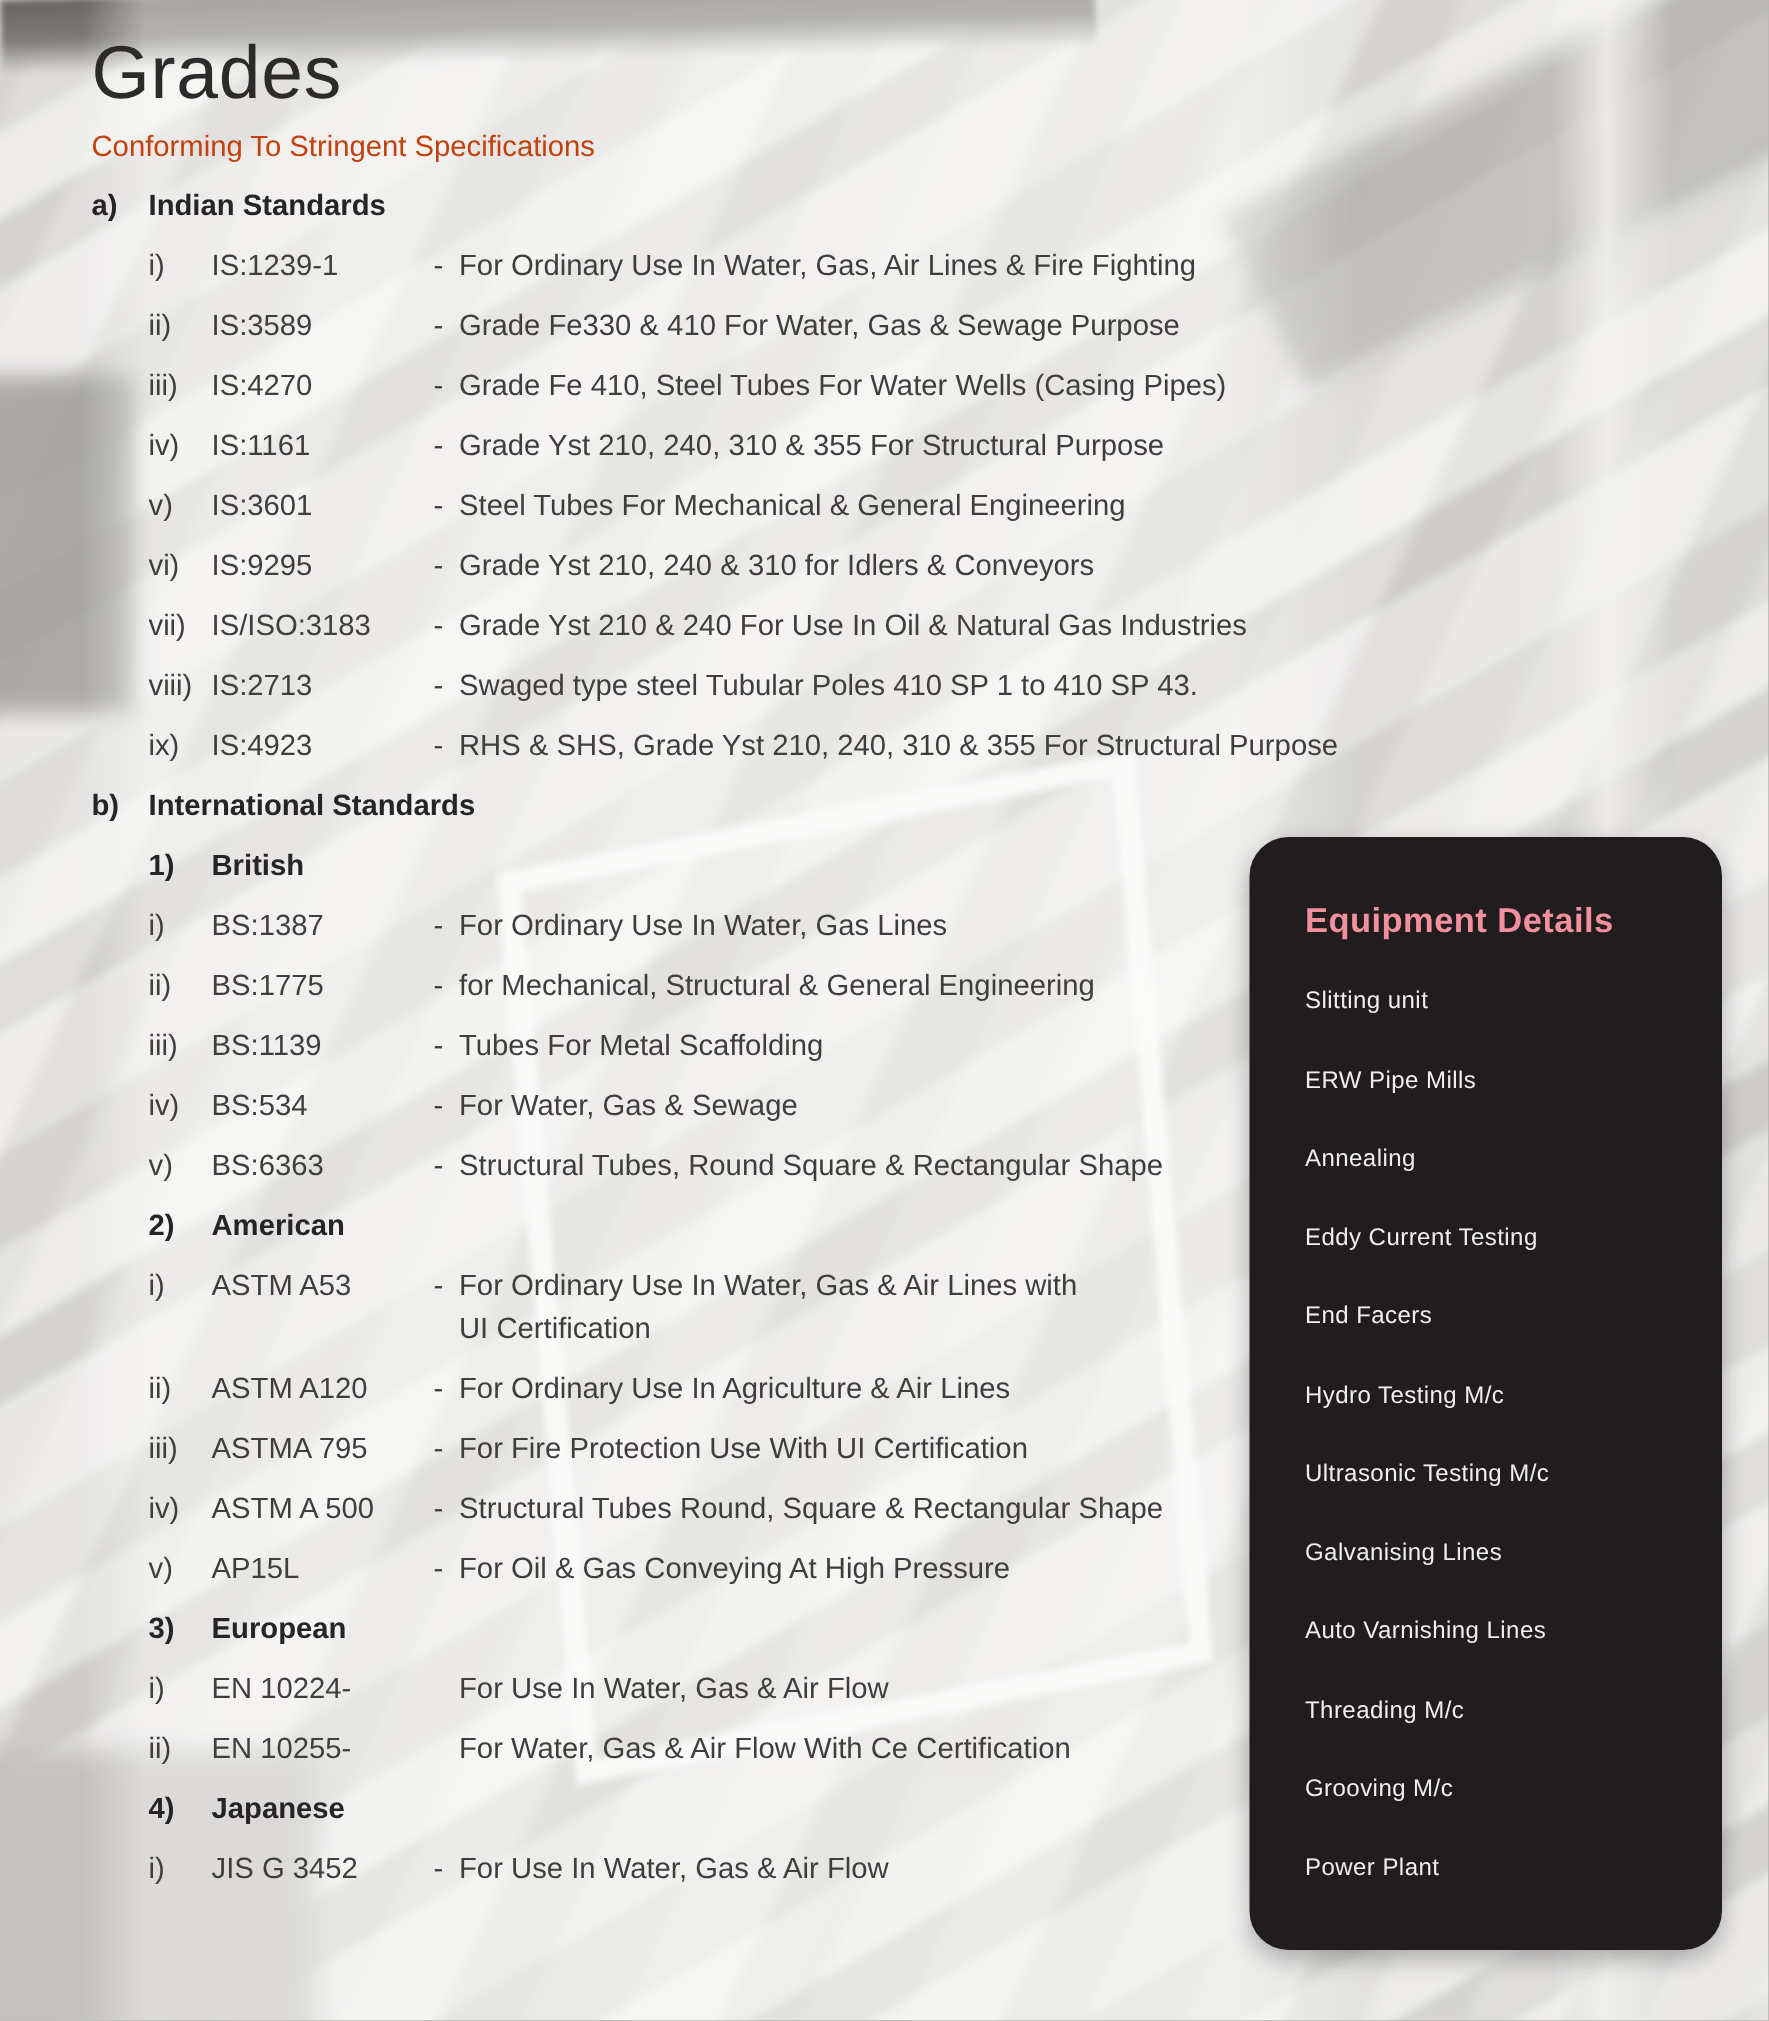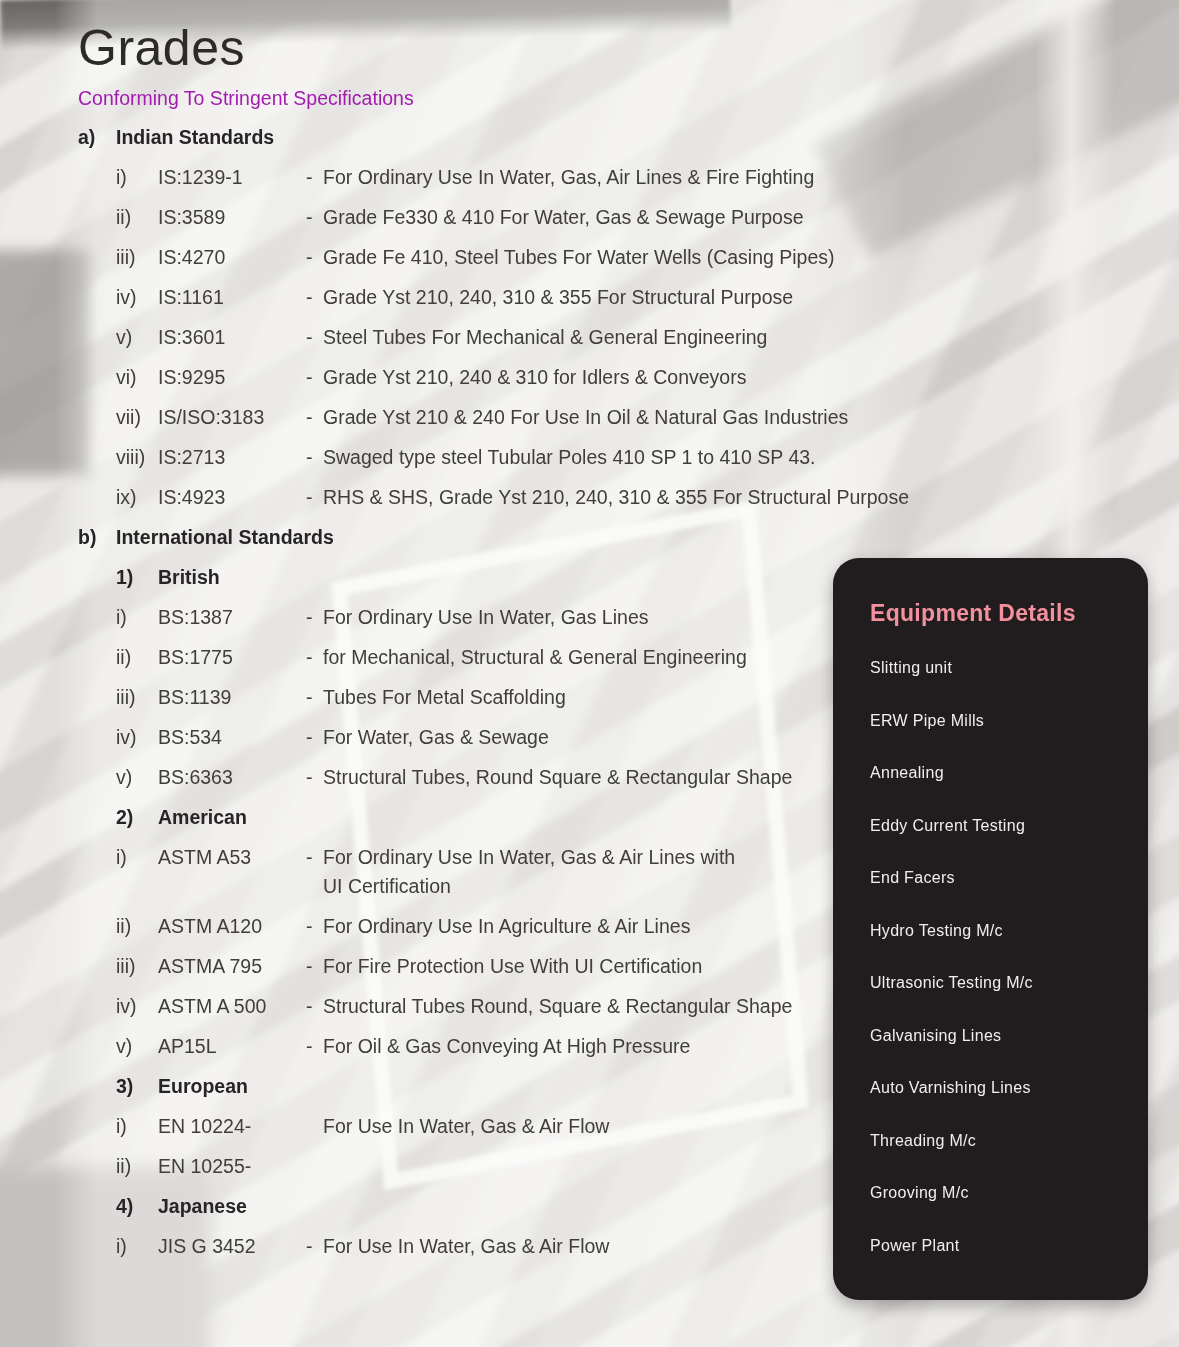--- a/index.html
+++ b/index.html
@@ -55,28 +55,28 @@
     background:linear-gradient(90deg,rgba(255,255,255,0),#f3f2f0 45%,rgba(214,212,209,0));
     opacity:.8;
   }
   .text-veil{
     position:absolute;left:55px;top:0;width:850px;height:100%;
     background:linear-gradient(90deg,rgba(253,253,252,0) 0%,
       rgba(253,253,252,.42) 5%,rgba(253,253,252,.42) 90%,rgba(253,253,252,0) 100%);
   }
   
   .content{
-    position:absolute;left:78px;top:20px;width:920px;z-index:3;
+    position:absolute;left:61px;top:20px;width:920px;z-index:3;
     color:#403e3d;font-size:19.5px;line-height:29px;
   }
   .page-title{
     font-size:50px;line-height:56px;font-weight:400;color:#2d2b2a;
     letter-spacing:.5px;margin:0 0 8px 0;
   }
-  .subtitle{margin:0 0 10px 0;color:#a21caf;}
+  .subtitle{margin:0 0 10px 0;color:#c2410c;}
   .sec-head{
     display:grid;grid-template-columns:38px 1fr;
     font-weight:bold;color:#262424;margin:0 0 11px 0;line-height:29px;
   }
   .group-head{
     display:grid;grid-template-columns:42px 1fr;margin-left:38px;
     font-weight:bold;color:#262424;margin-bottom:11px;line-height:29px;
   }
   .row{
     display:grid;grid-template-columns:42px 148px 17px 1fr;
@@ -263,20 +263,21 @@
     <div class="row">
       <span class="num">i)</span>
       <span class="code">EN 10224-</span>
       <span class="sep"></span>
       <span class="desc">For Use In Water, Gas &amp; Air Flow</span>
     </div>
     <div class="row">
       <span class="num">ii)</span>
       <span class="code">EN 10255-</span>
       <span class="sep"></span>
+      <span class="desc">For Water, Gas &amp; Air Flow With Ce Certification</span>
     </div>
 
     <div class="group-head">
       <span>4)</span>
       <span>Japanese</span>
     </div>
     <div class="row">
       <span class="num">i)</span>
       <span class="code">JIS G 3452</span>
       <span class="sep">-</span>

